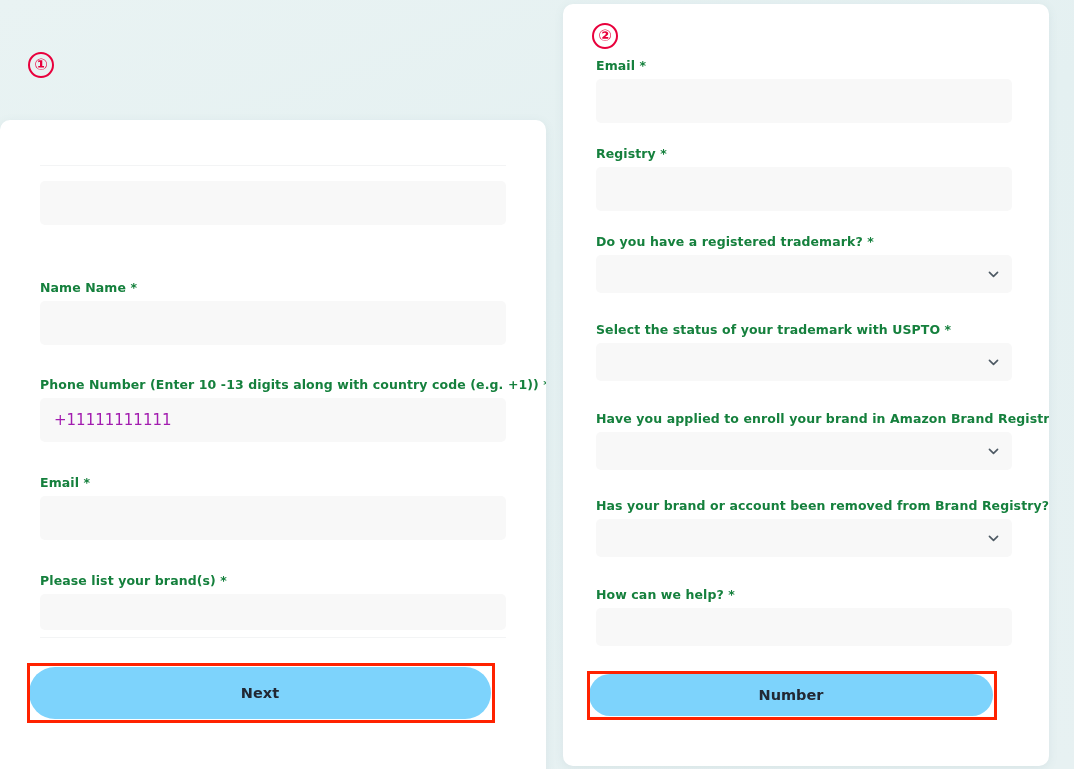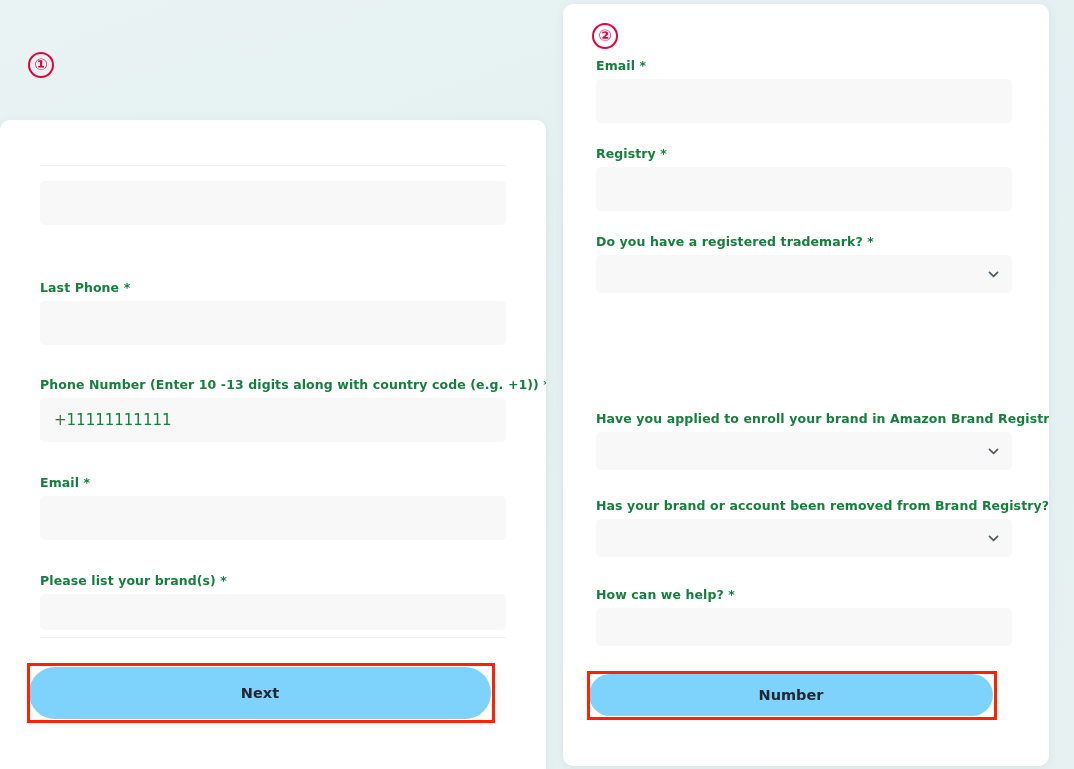--- a/index.html
+++ b/index.html
@@ -83,21 +83,21 @@
   }
 
   .field-input {
     display: block;
     width: 100%;
     background: #f8f8f8;
     border: none;
     border-radius: 5px;
     font-family: "DejaVu Sans", "Liberation Sans", sans-serif;
     font-size: 15px;
-    color: #15803d;
+    color: #a21caf;
     padding: 0 14px;
     outline: none;
   }
 
   .field-input.tall { height: 44px; }
   .field-input.short { height: 38px; }
   .field-input.xshort { height: 36px; }
 
   
   .field-select {
@@ -161,21 +161,21 @@
 
     <div class="ghost-line" style="left:40px; top:45px; width:466px;"></div>
     <div class="ghost-line" style="left:40px; top:395px; width:466px;"></div>
     <div class="ghost-line" style="left:40px; top:517px; width:466px;"></div>
 
     <div class="field" style="left:40px; top:61px; width:466px;">
       <input class="field-input tall" type="text" value="" style="">
     </div>
 
     <div class="field" style="left:40px; top:160px; width:466px;">
-      <span class="field-label">Last Phone *</span>
+      <span class="field-label">Name Name *</span>
       <input class="field-input tall" type="text" value="" style="">
     </div>
 
     <div class="field" style="left:40px; top:257px; width:466px;">
       <span class="field-label">Phone Number (Enter 10 -13 digits along with country code (e.g. +1)) *</span>
       <input class="field-input tall" type="text" value="+11111111111" style="">
     </div>
 
     <div class="field" style="left:40px; top:355px; width:466px;">
       <span class="field-label">Email *</span>
@@ -207,20 +207,30 @@
       <span class="field-label">Do you have a registered trademark? *</span>
       <div class="field-select">
         <span class="chevron">
           <svg viewBox="0 0 16 16" width="13" height="13" fill="none" stroke="#4e5a64" stroke-width="2" stroke-linecap="round" stroke-linejoin="round">
               <path d="M3 6 L8 11 L13 6"></path>
             </svg>
         </span>
       </div>
     </div>
 
+    <div class="field" style="left:33px; top:318px; width:416px;">
+      <span class="field-label">Select the status of your trademark with USPTO *</span>
+      <div class="field-select">
+        <span class="chevron">
+          <svg viewBox="0 0 16 16" width="13" height="13" fill="none" stroke="#4e5a64" stroke-width="2" stroke-linecap="round" stroke-linejoin="round">
+              <path d="M3 6 L8 11 L13 6"></path>
+            </svg>
+        </span>
+      </div>
+    </div>
 
     <div class="field" style="left:33px; top:407px; width:416px;">
       <span class="field-label">Have you applied to enroll your brand in Amazon Brand Registry? *</span>
       <div class="field-select">
         <span class="chevron">
           <svg viewBox="0 0 16 16" width="13" height="13" fill="none" stroke="#4e5a64" stroke-width="2" stroke-linecap="round" stroke-linejoin="round">
               <path d="M3 6 L8 11 L13 6"></path>
             </svg>
         </span>
       </div>

